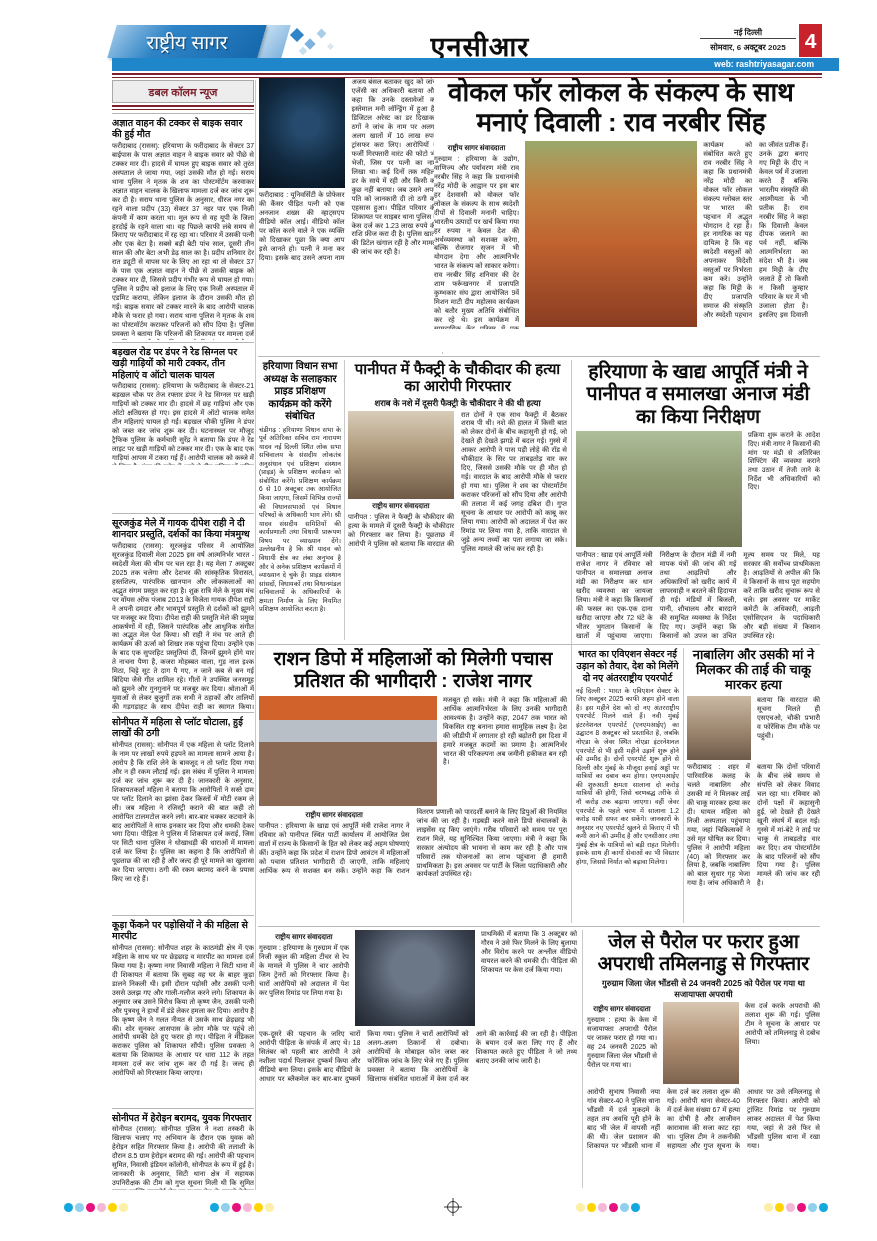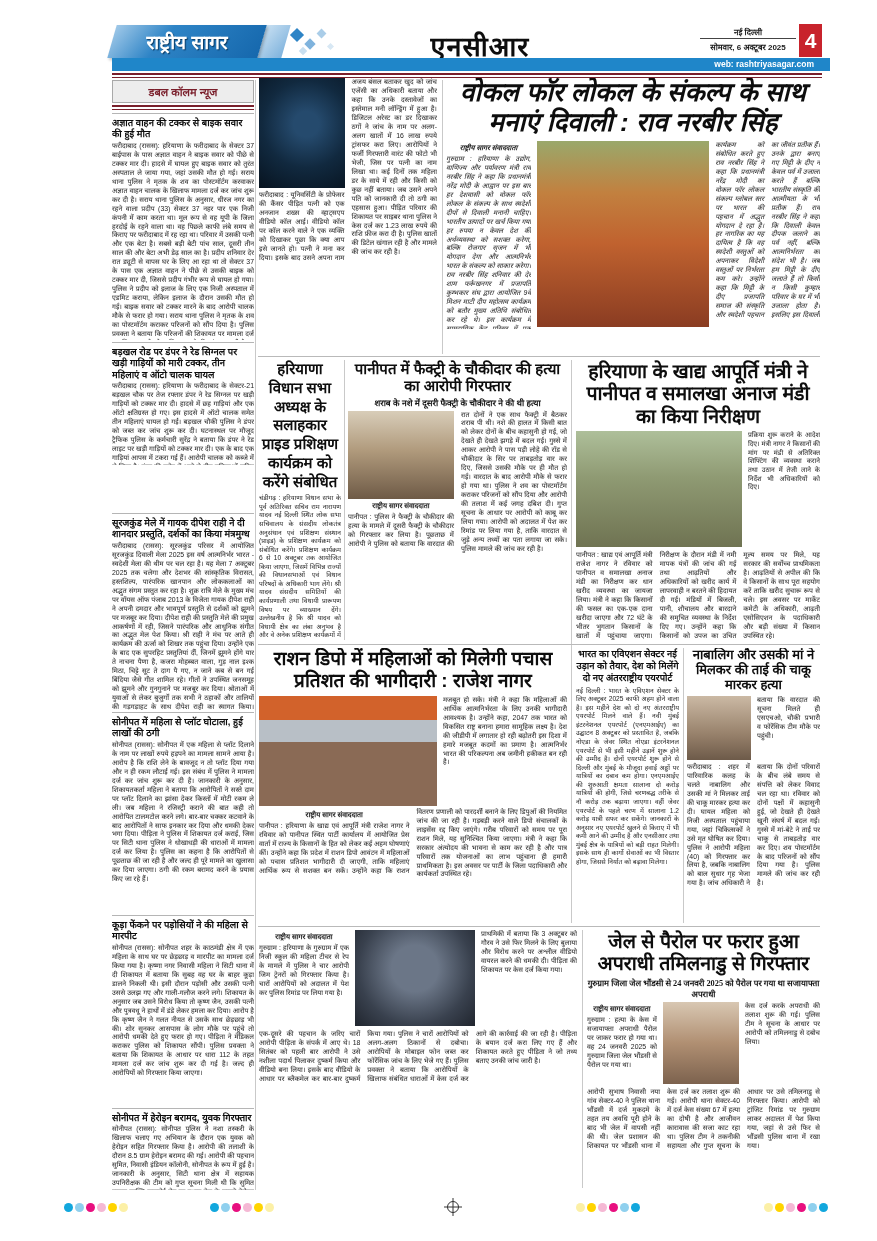--- a/index.html
+++ b/index.html
@@ -5,31 +5,31 @@
   html,body{margin:0;padding:0;background:#f3f3f3;}
   #page{position:relative;width:877px;height:1241px;background:#ffffff;overflow:hidden;
         font-family:"Liberation Sans","DejaVu Sans",sans-serif;color:#1a1a1a;}
   
   .brandbox{position:absolute;left:112px;top:25px;width:150px;height:33px;
       background:linear-gradient(120deg,#9fc8e8 0%,#2e84c6 35%,#1668ad 100%);
       transform:skewX(-16deg);box-shadow:2px 2px 3px rgba(0,0,0,.25);}
   .brandtail{position:absolute;left:258px;top:25px;width:28px;height:33px;
       background:linear-gradient(120deg,#cfe4f4,#7fb3dd);transform:skewX(-16deg);}
   .brandtext{position:absolute;left:112px;top:29px;width:150px;text-align:center;
-      font-size:19px;font-weight:bold;color:#fff;text-shadow:1px 1px 1px #0a3a63;}
+      font-size:19px;font-weight:normal;color:#fff;text-shadow:1px 1px 1px #0a3a63;}
   .dia{position:absolute;transform:rotate(45deg);}
   .sectiontitle{position:absolute;left:340px;top:27px;width:280px;text-align:center;
       font-size:27px;font-weight:800;color:#0d0d0d;letter-spacing:1px;}
   .mhright{position:absolute;left:700px;top:26px;width:96px;text-align:center;}
   .mhcity{font-size:8px;font-weight:bold;border-bottom:1px solid #444;padding-bottom:1px;}
   .mhdate{font-size:8px;font-weight:bold;padding-top:2px;}
   .pagebox{position:absolute;left:799px;top:24px;width:23px;height:33px;background:#c8232c;
       color:#fff;font-size:21px;font-weight:bold;text-align:center;line-height:33px;}
   .webstrip{position:absolute;left:112px;top:58px;width:710px;height:13px;background:#1f86c9;
-      color:#fff;font-size:8.5px;font-weight:bold;text-align:right;line-height:13px;padding-right:8px;}
+      color:#fff;font-size:8.5px;font-weight:bold;text-align:right;line-height:13px;padding-right:17px;}
   .webstrip span{padding-right:8px;}
   .toprule{position:absolute;left:112px;top:73px;width:710px;height:2px;
       border-top:2px solid #7a1f2b;border-bottom:1px solid #7a1f2b;}
   
   .story{position:absolute;overflow:hidden;background:#fff;}
   .hl{font-weight:800;text-align:center;color:#0d0d0d;line-height:1.15;}
   .sub{font-weight:bold;text-align:center;color:#161616;}
   .byline{font-weight:bold;text-align:center;font-size:7px;margin:2px 0 3px;}
   .bd{font-size:6.9px;line-height:1.3;text-align:justify;color:#222;}
   .cols2{column-count:2;column-gap:7px;}
@@ -124,35 +124,35 @@
   </div>
 
   <div class="story" style="left:259px;top:78px;width:178px;height:274px;">
     <div class="bd cols2" style="height:218px;">
       <div class="ph ph-hacker" style="width:100%;height:110px;margin-bottom:3px;"></div>
       <span>फरीदाबाद : यूनिवर्सिटी के प्रोफेसर की कैंसर पीड़ित पत्नी को एक अनजान शख्स की व्हाट्सएप वीडियो कॉल आई। वीडियो कॉल पर कॉल करने वाले ने एक व्यक्ति को दिखाकर पूछा कि क्या आप इसे जानते हो। पत्नी ने मना कर दिया। इसके बाद उसने अपना नाम अजय बंसल बताकर खुद को जांच एजेंसी का अधिकारी बताया और कहा कि उनके दस्तावेजों का इस्तेमाल मनी लॉन्ड्रिंग में हुआ है। डिजिटल अरेस्ट का डर दिखाकर ठगों ने जांच के नाम पर अलग-अलग खातों में 16 लाख रुपये ट्रांसफर करा लिए। आरोपियों ने फर्जी गिरफ्तारी वारंट की फोटो भी भेजी, जिस पर पत्नी का नाम लिखा था। कई दिनों तक महिला डर के साये में रही और किसी को कुछ नहीं बताया। जब उसने अपने पति को जानकारी दी तो ठगी का एहसास हुआ। पीड़ित परिवार की शिकायत पर साइबर थाना पुलिस ने केस दर्ज कर 1.23 लाख रुपये की राशि फ्रीज करा दी है। पुलिस खातों की डिटेल खंगाल रही है और मामले की जांच कर रही है।</span>
     </div>
   </div>
 
   <div class="story" style="left:259px;top:360px;width:82px;height:280px;">
-    <div class="hl" style="font-size:15px;line-height:1.25;margin-bottom:3px;">हरियाणा विधान सभा अध्यक्ष के सलाहकार प्राइड प्रशिक्षण कार्यक्रम को करेंगे संबोधित</div>
+    <div class="hl" style="font-size:10px;line-height:1.25;margin-bottom:3px;">हरियाणा विधान सभा अध्यक्ष के सलाहकार प्राइड प्रशिक्षण कार्यक्रम को करेंगे संबोधित</div>
     <div class="bd" style="font-size:6.6px;">चंडीगढ़ : हरियाणा विधान सभा के पूर्व अतिरिक्त सचिव राम नारायण यादव नई दिल्ली स्थित लोक सभा सचिवालय के संसदीय लोकतंत्र अनुसंधान एवं प्रशिक्षण संस्थान (प्राइड) के प्रशिक्षण कार्यक्रम को संबोधित करेंगे। प्रशिक्षण कार्यक्रम 6 से 10 अक्टूबर तक आयोजित किया जाएगा, जिसमें विभिन्न राज्यों की विधानसभाओं एवं विधान परिषदों के अधिकारी भाग लेंगे। श्री यादव संसदीय समितियों की कार्यप्रणाली तथा विधायी प्रारूपण विषय पर व्याख्यान देंगे। उल्लेखनीय है कि श्री यादव को विधायी क्षेत्र का लंबा अनुभव है और वे अनेक प्रशिक्षण कार्यक्रमों में व्याख्यान दे चुके हैं। प्राइड संस्थान सांसदों, विधायकों तथा विधानमंडल सचिवालयों के अधिकारियों के क्षमता निर्माण के लिए नियमित प्रशिक्षण आयोजित करता है।</div>
   </div>
 
   <div class="story" style="left:348px;top:360px;width:219px;height:280px;">
     <div class="hl" style="font-size:15px;margin-bottom:2px;">पानीपत में फैक्ट्री के चौकीदार की हत्या का आरोपी गिरफ्तार</div>
     <div class="sub" style="font-size:8.5px;margin-bottom:3px;">शराब के नशे में दूसरी फैक्ट्री के चौकीदार ने की थी हत्या</div>
     <div class="bd cols2" style="height:228px;">
       <div class="ph ph-arrest" style="width:100%;height:88px;margin-bottom:2px;"></div>
       <div class="byline">राष्ट्रीय सागर संवाददाता</div>
       <span>पानीपत : पुलिस ने फैक्ट्री के चौकीदार की हत्या के मामले में दूसरी फैक्ट्री के चौकीदार को गिरफ्तार कर लिया है। पूछताछ में आरोपी ने पुलिस को बताया कि वारदात की रात दोनों ने एक साथ फैक्ट्री में बैठकर शराब पी थी। नशे की हालत में किसी बात को लेकर दोनों के बीच कहासुनी हो गई, जो देखते ही देखते झगड़े में बदल गई। गुस्से में आकर आरोपी ने पास पड़ी लोहे की रॉड से चौकीदार के सिर पर ताबड़तोड़ वार कर दिए, जिससे उसकी मौके पर ही मौत हो गई। वारदात के बाद आरोपी मौके से फरार हो गया था। पुलिस ने शव का पोस्टमॉर्टम कराकर परिजनों को सौंप दिया और आरोपी की तलाश में कई जगह दबिश दी। गुप्त सूचना के आधार पर आरोपी को काबू कर लिया गया। आरोपी को अदालत में पेश कर रिमांड पर लिया गया है, ताकि वारदात से जुड़े अन्य तथ्यों का पता लगाया जा सके। पुलिस मामले की जांच कर रही है।</span>
     </div>
   </div>
 
-  <div class="story" style="left:446px;top:78px;width:374px;height:274px;font-style:italic;">
+  <div class="story" style="left:434px;top:78px;width:374px;height:274px;">
     <div class="hl" style="font-size:26px;margin-bottom:3px;">वोकल फॉर लोकल के संकल्प के साथ मनाएं दिवाली : राव नरबीर सिंह</div>
     <div class="row" style="height:188px;">
       <div style="width:86px;overflow:hidden;">
         <div class="byline">राष्ट्रीय सागर संवाददाता</div>
         <div class="bd">गुरुग्राम : हरियाणा के उद्योग, वाणिज्य और पर्यावरण मंत्री राव नरबीर सिंह ने कहा कि प्रधानमंत्री नरेंद्र मोदी के आह्वान पर इस बार हर देशवासी को वोकल फॉर लोकल के संकल्प के साथ स्वदेशी दीपों से दिवाली मनानी चाहिए। भारतीय उत्पादों पर खर्च किया गया हर रुपया न केवल देश की अर्थव्यवस्था को सशक्त करेगा, बल्कि रोजगार सृजन में भी योगदान देगा और आत्मनिर्भर भारत के संकल्प को साकार करेगा। राव नरबीर सिंह शनिवार की देर शाम फर्रूखनगर में प्रजापति कुम्भकार संघ द्वारा आयोजित 9वें मिशन माटी दीप महोत्सव कार्यक्रम को बतौर मुख्य अतिथि संबोधित कर रहे थे। इस कार्यक्रम में सामुदायिक केंद्र परिसर में एक साथ सामूहिक रूप से 5151 दीपों का प्रज्वलन किया गया। इस अवसर पर कैबिनेट मंत्री ने नगर पालिका फर्रूखनगर कार्यालय और लाइब्रेरी भवन का भी शिलान्यास किया।</div>
       </div>
       <div class="ph ph-diwali" style="width:174px;height:186px;"></div>
       <div class="bd cols2" style="width:106px;overflow:hidden;">कार्यक्रम को संबोधित करते हुए राव नरबीर सिंह ने कहा कि प्रधानमंत्री नरेंद्र मोदी का वोकल फॉर लोकल संकल्प ग्लोबल स्तर पर भारत की पहचान में अद्भुत योगदान दे रहा है। हर नागरिक का यह दायित्व है कि वह स्वदेशी वस्तुओं को अपनाकर विदेशी वस्तुओं पर निर्भरता कम करे। उन्होंने कहा कि मिट्टी के दीए प्रजापति समाज की संस्कृति और स्वदेशी पहचान का जीवंत प्रतीक हैं। उनके द्वारा बनाए गए मिट्टी के दीए न केवल पर्व में उजाला करते हैं बल्कि भारतीय संस्कृति की आत्मीयता के भी प्रतीक हैं। राव नरबीर सिंह ने कहा कि दिवाली केवल दीपक जलाने का पर्व नहीं, बल्कि आत्मनिर्भरता का संदेश भी है। जब हम मिट्टी के दीए जलाते हैं तो किसी न किसी कुम्हार परिवार के घर में भी उजाला होता है। इसलिए इस दिवाली स्थानीय कारीगरों से खरीदारी कर उनके परिवारों की खुशियां बढ़ाएं। इस अवसर पर प्रजापति समाज के पदाधिकारियों ने मंत्री का स्वागत किया और स्वदेशी अपनाने का संकल्प लिया।</div>
     </div>
   </div>
@@ -201,21 +201,21 @@
         <div class="bd">गुरुग्राम : हरियाणा के गुरुग्राम में एक निजी स्कूल की महिला टीचर से रेप के मामले में पुलिस ने चार आरोपी जिम ट्रेनरों को गिरफ्तार किया है। चारों आरोपियों को अदालत में पेश कर पुलिस रिमांड पर लिया गया है।</div>
       </div>
       <div class="ph ph-cuffs" style="width:120px;height:96px;"></div>
       <div class="bd" style="width:96px;overflow:hidden;">प्राथमिकी में बताया कि 3 अक्टूबर को गौरव ने उसे फिर मिलने के लिए बुलाया और विरोध करने पर अश्लील वीडियो वायरल करने की धमकी दी। पीड़िता की शिकायत पर केस दर्ज किया गया।</div>
     </div>
     <div class="bd cols3" style="margin-top:4px;height:118px;">एक-दूसरे की पहचान के जरिए चारों आरोपी पीड़िता के संपर्क में आए थे। 18 सितंबर को पहली बार आरोपी ने उसे नशीला पदार्थ पिलाकर दुष्कर्म किया और वीडियो बना लिया। इसके बाद वीडियो के आधार पर ब्लैकमेल कर बार-बार दुष्कर्म किया गया। पुलिस ने चारों आरोपियों को अलग-अलग ठिकानों से दबोचा। आरोपियों के मोबाइल फोन जब्त कर फोरेंसिक जांच के लिए भेजे गए हैं। पुलिस प्रवक्ता ने बताया कि आरोपियों के खिलाफ संबंधित धाराओं में केस दर्ज कर आगे की कार्रवाई की जा रही है। पीड़िता के बयान दर्ज करा लिए गए हैं और शिकायत करते हुए पीड़िता ने जो तथ्य बताए उनकी जांच जारी है।</div>
   </div>
 
   <div class="story" style="left:587px;top:930px;width:233px;height:258px;">
     <div class="hl" style="font-size:19.5px;margin-bottom:2px;">जेल से पैरोल पर फरार हुआ अपराधी तमिलनाडु से गिरफ्तार</div>
-    <div class="sub" style="font-size:8.3px;margin-bottom:3px;font-family:Liberation Serif, serif;">गुरुग्राम जिला जेल भौंडसी से 24 जनवरी 2025 को पैरोल पर गया था सजायाफ्ता अपराधी</div>
+    <div class="sub" style="font-size:8.3px;margin-bottom:3px;">गुरुग्राम जिला जेल भौंडसी से 24 जनवरी 2025 को पैरोल पर गया था सजायाफ्ता अपराधी</div>
     <div class="row" style="height:82px;">
       <div style="width:70px;overflow:hidden;">
         <div class="byline">राष्ट्रीय सागर संवाददाता</div>
         <div class="bd">गुरुग्राम : हत्या के केस में सजायाफ्ता अपराधी पैरोल पर जाकर फरार हो गया था। वह 24 जनवरी 2025 को गुरुग्राम जिला जेल भौंडसी से पैरोल पर गया था।</div>
       </div>
       <div class="ph ph-mug" style="width:76px;height:82px;"></div>
       <div class="bd" style="width:75px;overflow:hidden;">केस दर्ज करके अपराधी की तलाश शुरू की गई। पुलिस टीम ने सूचना के आधार पर आरोपी को तमिलनाडु से दबोच लिया।</div>
     </div>
     <div class="bd cols3" style="margin-top:4px;height:110px;">आरोपी सुभाष निवासी नया गांव सेक्टर-40 ने पुलिस थाना भौंडसी में दर्ज मुकदमे के तहत तय अवधि पूरी होने के बाद भी जेल में वापसी नहीं की थी। जेल प्रशासन की शिकायत पर भौंडसी थाना में केस दर्ज कर तलाश शुरू की गई। आरोपी थाना सेक्टर-40 में दर्ज केस संख्या 67 में हत्या का दोषी है और आजीवन कारावास की सजा काट रहा था। पुलिस टीम ने तकनीकी सहायता और गुप्त सूचना के आधार पर उसे तमिलनाडु से गिरफ्तार किया। आरोपी को ट्रांजिट रिमांड पर गुरुग्राम लाकर अदालत में पेश किया गया, जहां से उसे फिर से भौंडसी पुलिस थाना में रखा गया।</div>
   </div>

